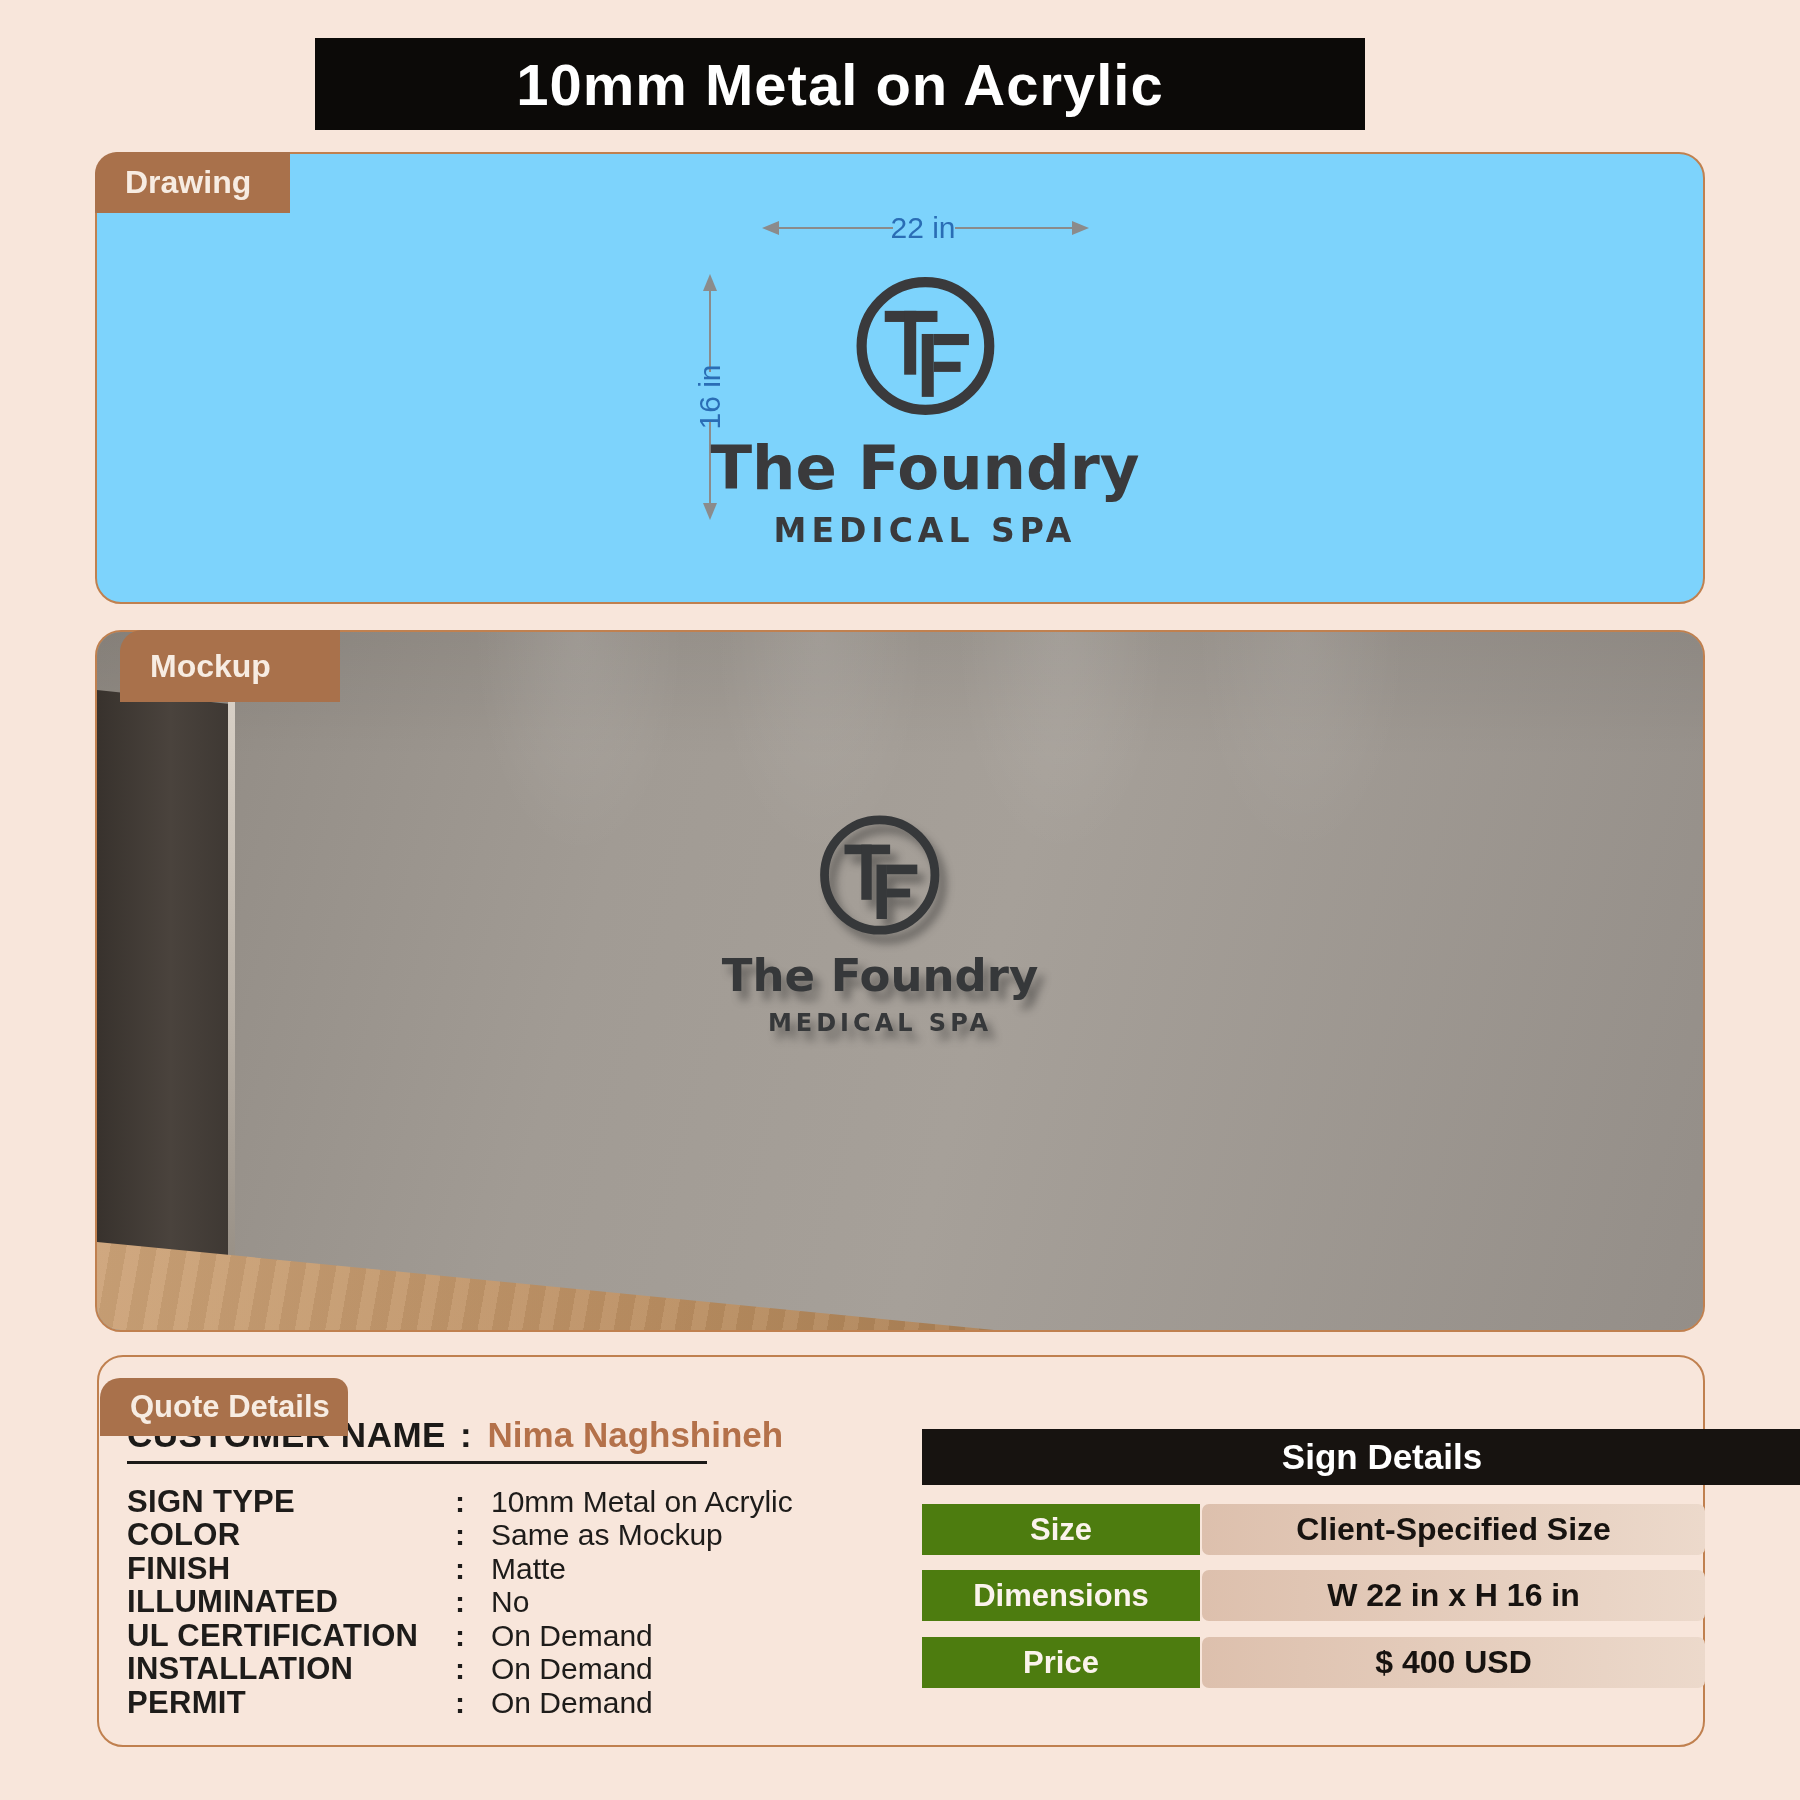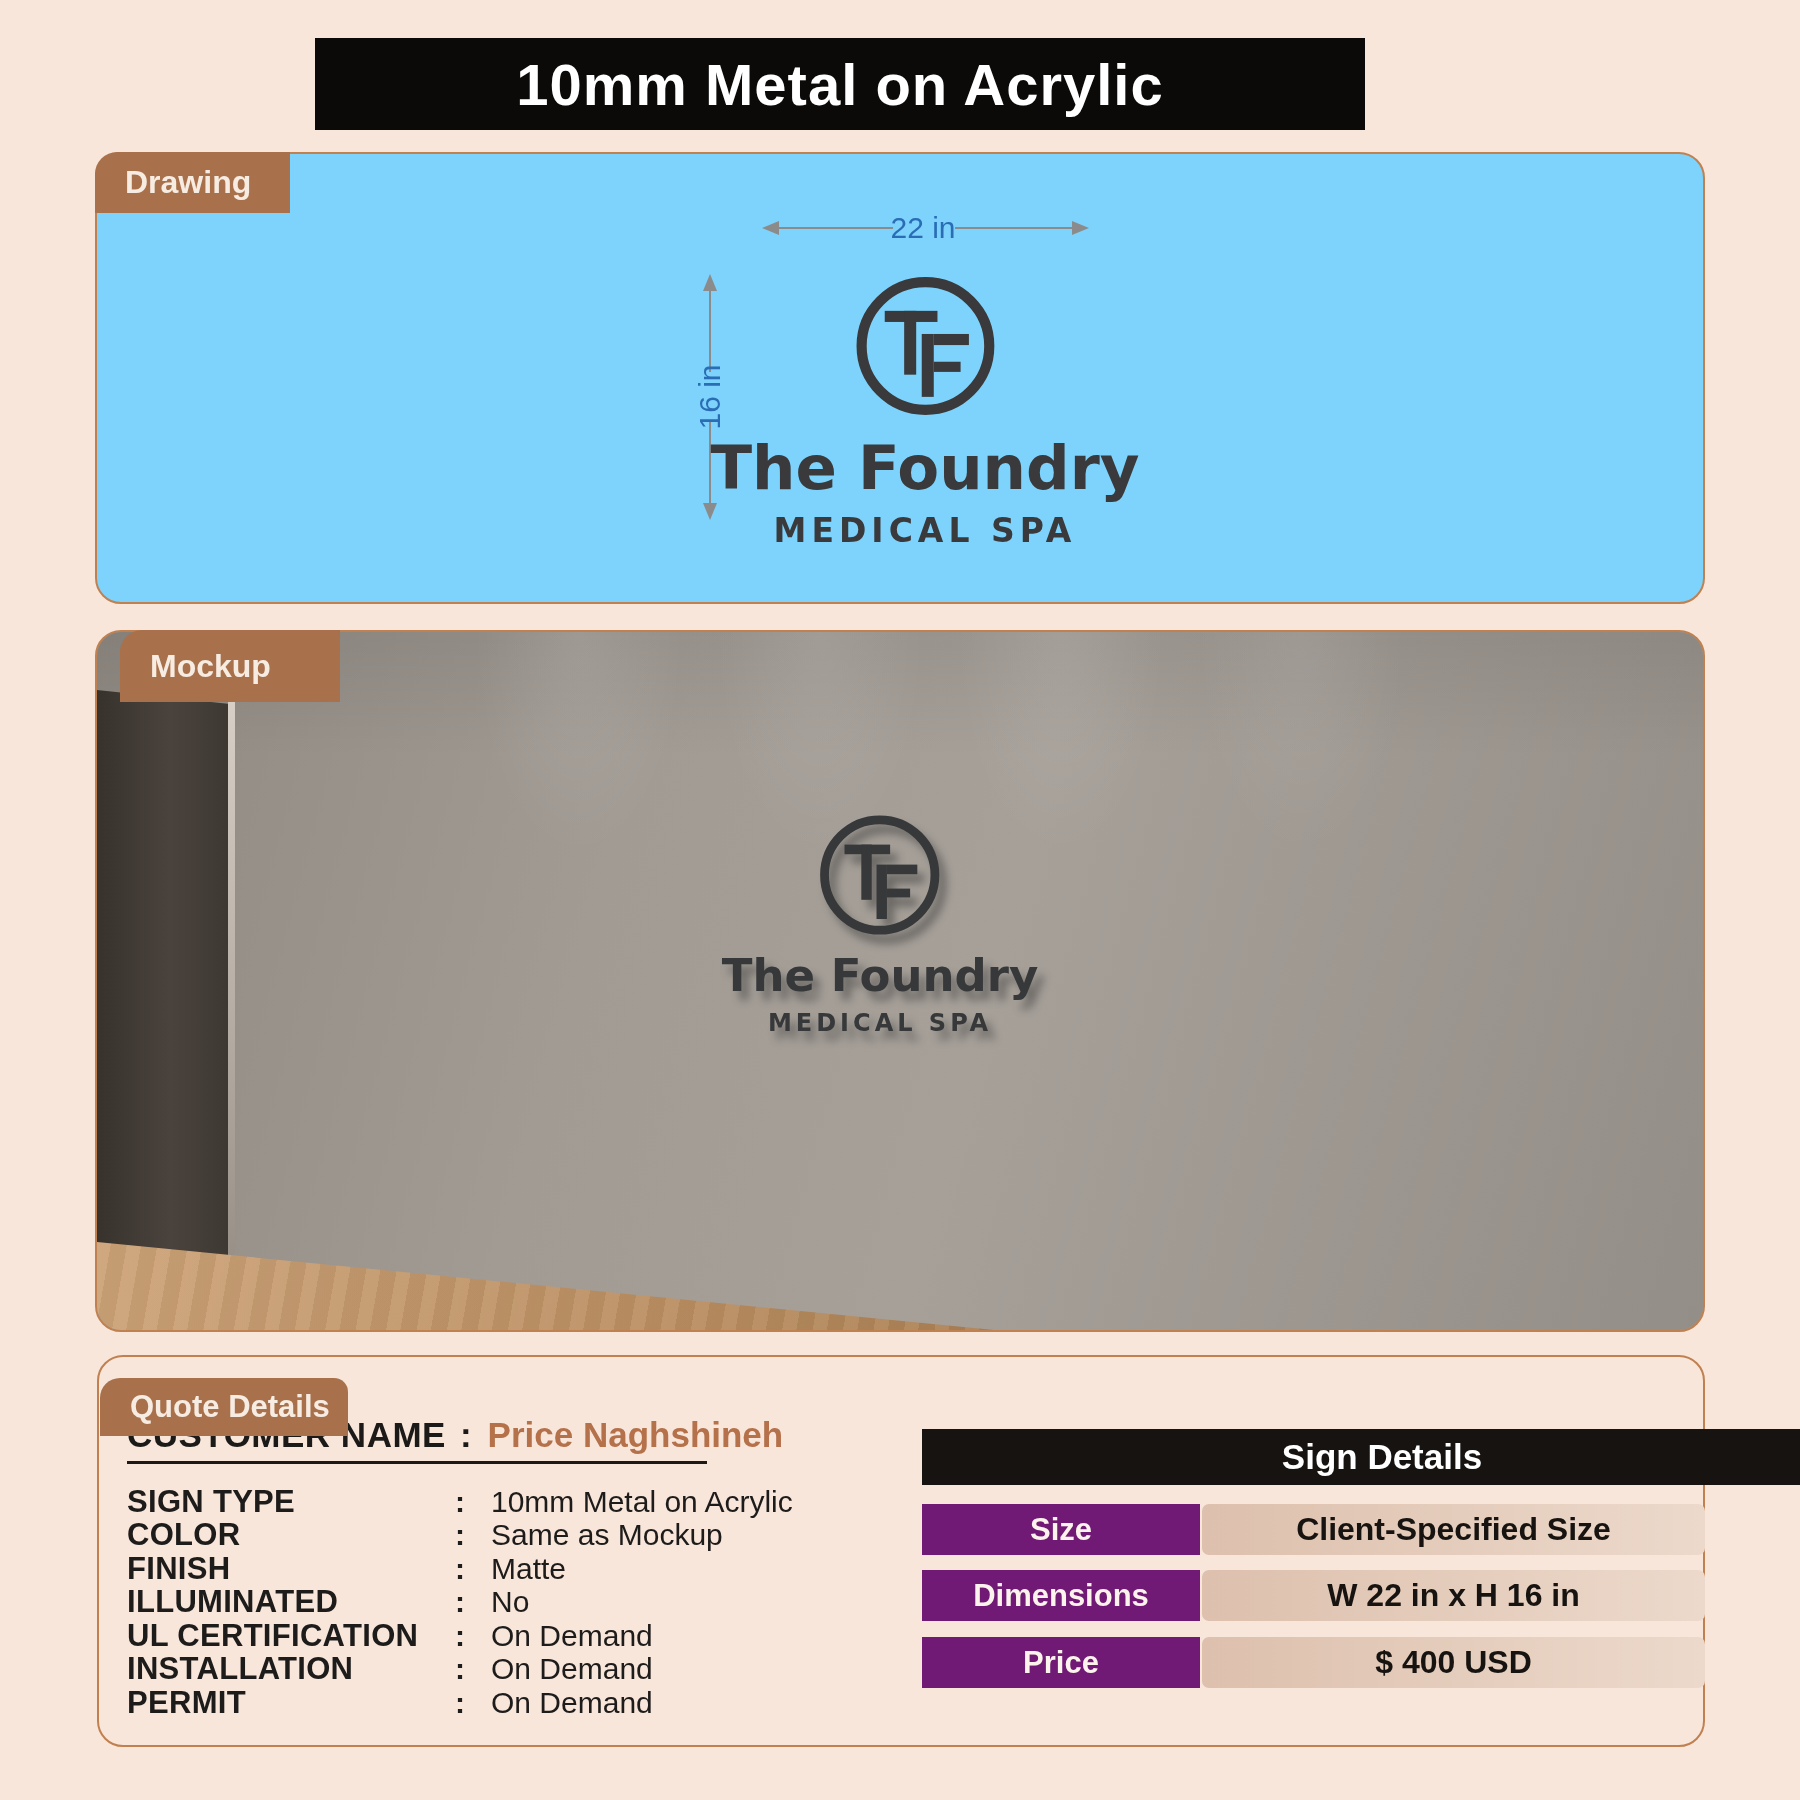--- a/index.html
+++ b/index.html
@@ -72,21 +72,21 @@
 
   .specs{position:absolute;left:28px;top:128px;}
   .spec-row{display:flex;align-items:center;height:33.5px;font-size:30px;color:#1e1c1a;}
   .spec-label{width:328px;font-weight:bold;font-size:31px;letter-spacing:.3px;}
   .spec-colon{width:36px;font-weight:bold;}
   .spec-value{font-weight:normal;}
 
   .sd-header{position:absolute;left:823px;top:72px;width:920px;height:56px;background:#171310;
     display:flex;align-items:center;justify-content:center;color:#ffffff;font-size:35px;font-weight:bold;}
   .sd-row{position:absolute;left:823px;display:flex;}
-  .sd-label{width:278px;height:51px;background:#701a75;color:#fbf3ec;font-size:31px;font-weight:bold;
+  .sd-label{width:278px;height:51px;background:#4d7c0f;color:#fbf3ec;font-size:31px;font-weight:bold;
     display:flex;align-items:center;justify-content:center;}
   .sd-value{width:503px;height:51px;margin-left:2px;background:linear-gradient(90deg,#ddc0ad 0%,#ecd9cb 100%);
     color:#171310;font-size:32px;font-weight:bold;display:flex;align-items:center;justify-content:center;border-radius:7px;}
   .sd-row-0{top:147px;} .sd-row-1{top:213px;} .sd-row-2{top:280px;}
 </style>
 </head>
 <body>
 
 <div id="canvas">
 
@@ -150,21 +150,21 @@
   </div>
   <div class="tab tab-mockup">
     <span>Mockup</span>
   </div>
 
   <div class="panel panel-quote">
 
     <div class="customer-row">
       <span class="customer-label">CUSTOMER NAME</span>
       <span class="customer-colon">:</span>
-      <span class="customer-name">Price Naghshineh</span>
+      <span class="customer-name">Nima Naghshineh</span>
     </div>
     <div class="customer-underline"></div>
 
     <div class="specs">
       <div class="spec-row">
         <span class="spec-label">SIGN TYPE</span>
         <span class="spec-colon">:</span>
         <span class="spec-value">10mm Metal on Acrylic</span>
       </div>
       <div class="spec-row">

